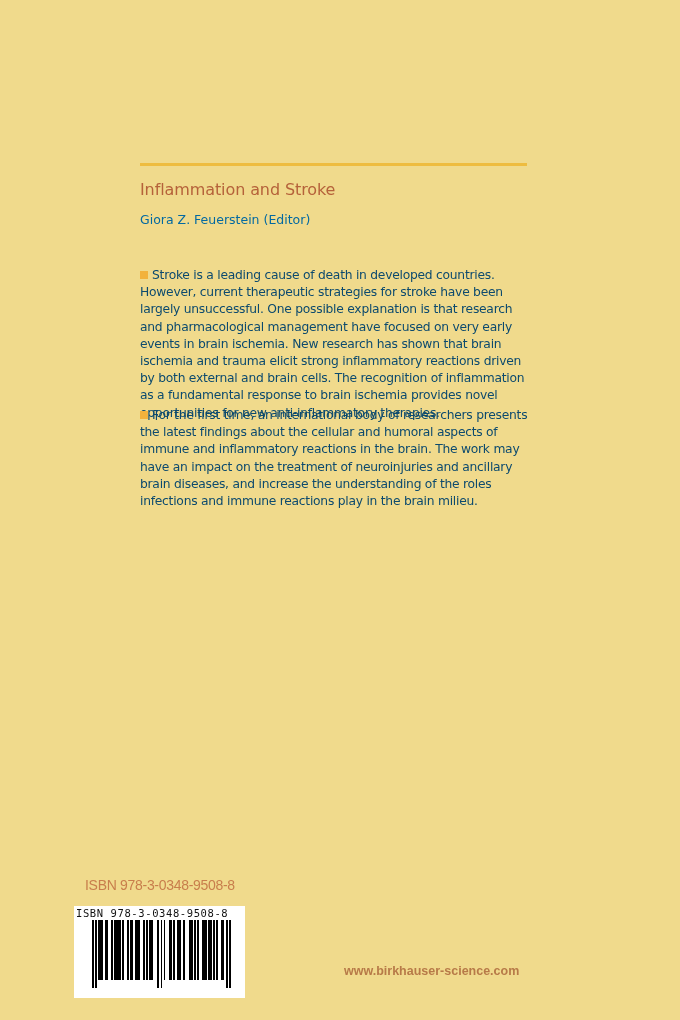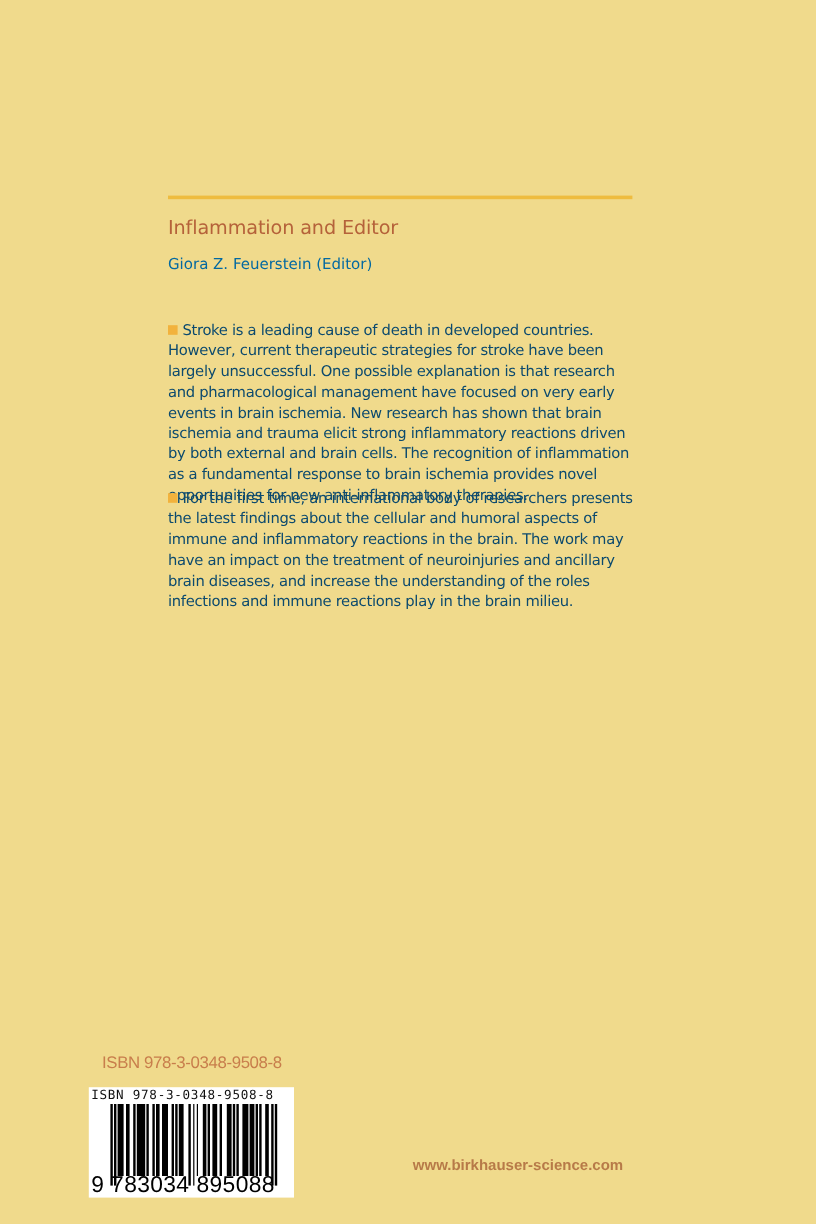--- a/index.html
+++ b/index.html
@@ -69,21 +69,21 @@
     position: absolute; left: 344px; top: 964px;
     font-family: "Liberation Sans", sans-serif;
     font-size: 12.5px; color: #b77a48; font-weight: bold;
   }
 </style>
 </head>
 <body>
 
 <div class="rule"></div>
 
-<div class="title">Inflammation and Editor</div>
+<div class="title">Inflammation and Stroke</div>
 <div class="author">Giora Z. Feuerstein (Editor)</div>
 
 <div class="para p1">
   <span class="bullet"></span><span>Stroke is a leading cause of death in developed countries. However, current therapeutic strategies for stroke have been largely unsuccessful. One possible explanation is that research and pharmacological management have focused on very early events in brain ischemia. New research has shown that brain ischemia and trauma elicit strong inflammatory reactions driven by both external and brain cells. The recognition of inflammation as a fundamental response to brain ischemia provides novel opportunities for new anti-inflammatory therapies.</span>
 </div>
 
 <div class="para p2">
   <span class="bullet"></span><span>For the first time, an international body of researchers presents the latest findings about the cellular and humoral aspects of immune and inflammatory reactions in the brain. The work may have an impact on the treatment of neuroinjuries and ancillary brain diseases, and increase the understanding of the roles infections and immune reactions play in the brain milieu.</span>
 </div>
 
@@ -146,18 +146,15 @@
       <div class="gap" style="width: 1.6px;"></div>
       <div class="bar" style="width: 1.6px;"></div>
       <div class="gap" style="width: 3.2px;"></div>
       <div class="bar" style="width: 3.2px;"></div>
       <div class="gap" style="width: 1.6px;"></div>
       <div class="bar long" style="width: 1.6px;"></div>
       <div class="gap" style="width: 1.6px;"></div>
       <div class="bar long" style="width: 1.6px;"></div>
       <div class="gap" style="width: 1.6px;"></div>
     </div>
-  <div class="bc-num">
-    <span class="first">9</span><span class="g1">783034</span><span class="g2">895088</span>
-  </div>
 </div>
 
 <div class="website">www.birkhauser-science.com</div>
 
 </body></html>

